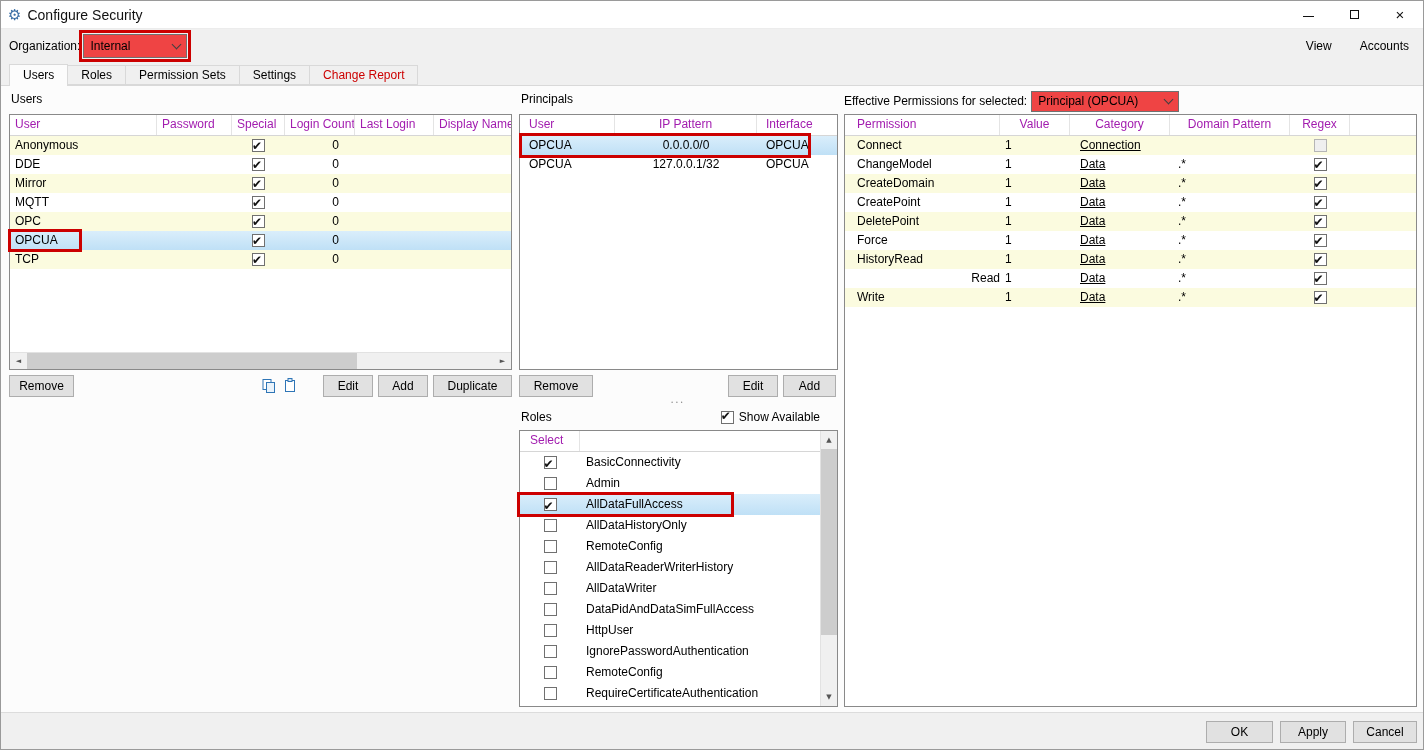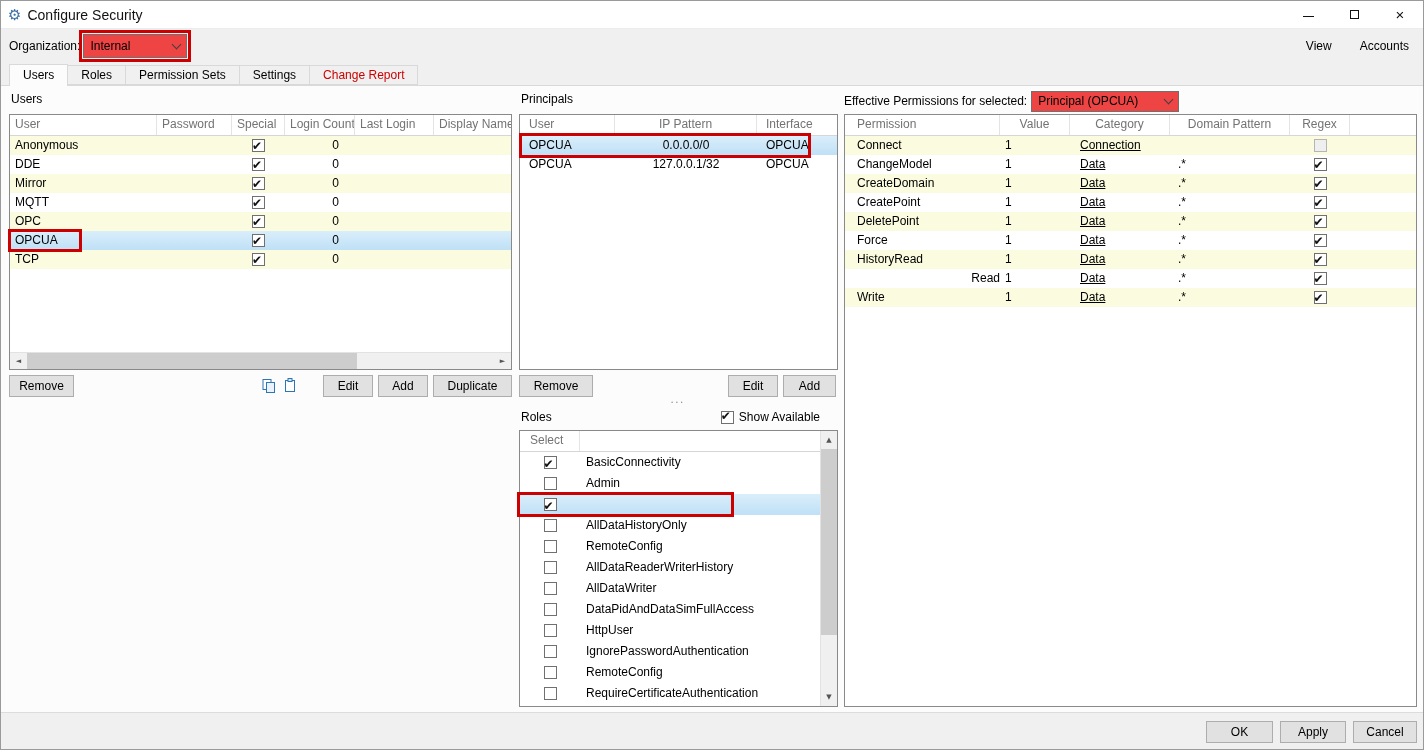--- a/index.html
+++ b/index.html
@@ -45,21 +45,21 @@
   
   .page{position:absolute;top:84px;left:0;right:0;height:627px;background:#fcfcfc;
     border-top:1px solid #d9d9d9;box-sizing:border-box;}
   .panel-label{position:absolute;color:#000;}
 
   
   .table{position:absolute;background:#fff;border:1px solid #898989;box-sizing:border-box;
     display:flex;flex-direction:column;}
   .thead{display:grid;height:20px;flex:0 0 20px;border-bottom:1px solid #d6d6d6;background:#fff;}
   .th{line-height:19px;padding-left:5px;border-right:1px solid #e4e4e4;white-space:nowrap;
-    overflow:hidden;color:#737373;box-sizing:border-box;}
+    overflow:hidden;color:#a21caf;box-sizing:border-box;}
   .th.c{text-align:center;padding-left:0;}
   .th.last{border-right:none;}
   .tbody{display:block;}
   .tr{display:grid;height:19px;position:relative;background:#fff;}
   .td{line-height:19px;padding-left:5px;white-space:nowrap;overflow:hidden;box-sizing:border-box;}
   .tr.alt{background:#fbfbdf;}
   .tr.selected{background:linear-gradient(180deg,#daeefb,#bfe0f6);}
   .td.center{display:flex;align-items:center;justify-content:center;padding:0;}
   .td.num{text-align:right;padding-right:16px;padding-left:0;}
 
@@ -342,20 +342,21 @@
           <div class="tr roles-grid roles-row">
           <div class="td center">
               <span class="cb"></span>
             </div>
           <div class="td role-name">Admin</div>
         </div>
           <div class="tr roles-grid roles-row selected annotated">
           <div class="td center">
               <span class="cb checked"></span>
             </div>
+          <div class="td role-name">AllDataFullAccess</div>
         </div>
           <div class="tr roles-grid roles-row">
           <div class="td center">
               <span class="cb"></span>
             </div>
           <div class="td role-name">AllDataHistoryOnly</div>
         </div>
           <div class="tr roles-grid roles-row">
           <div class="td center">
               <span class="cb"></span>

